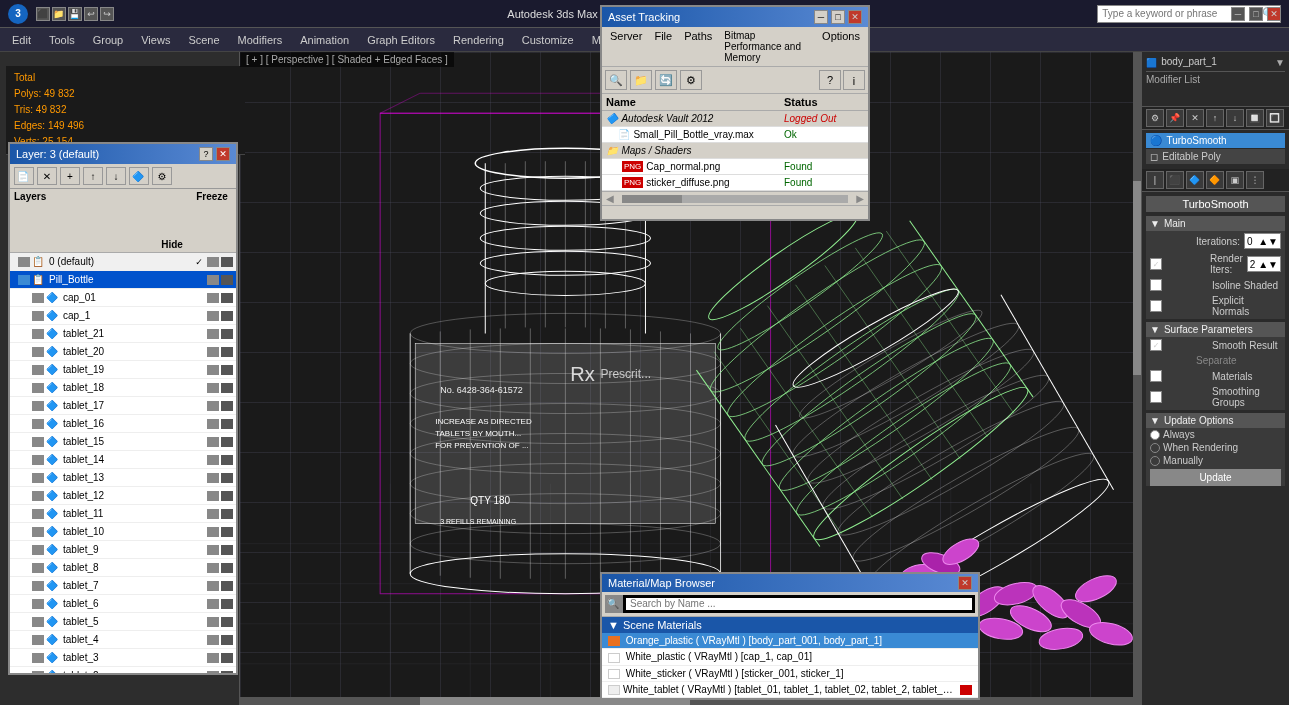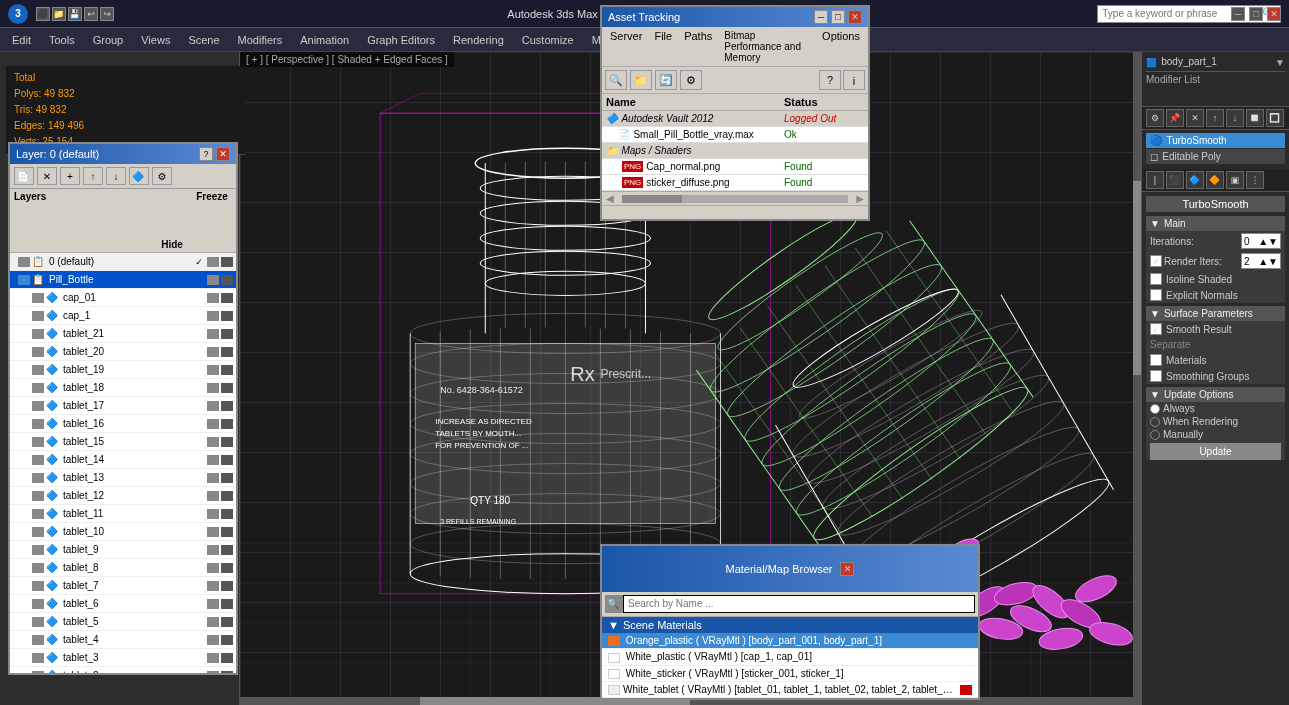--- a/index.html
+++ b/index.html
@@ -287,21 +287,21 @@
       gap: 4px;
     }
     .ts-row {
       display: flex;
       align-items: center;
       padding: 2px 4px;
       font-size: 10px;
       color: #ccc;
       gap: 4px;
     }
-    .ts-row label { flex: 1; font-size: 10px; }
+    .ts-row label { flex: 1; font-size: 10px; margin-left: 46px; }
     .ts-spinner {
       width: 40px; height: 16px;
       background: #fff;
       border: 1px solid #888;
       display: flex;
       align-items: center;
       justify-content: space-between;
       padding: 0 2px;
       font-size: 10px; color: #000;
     }
@@ -430,43 +430,43 @@
       width: 380px;
       background: #d4d0c8;
       border: 2px solid #888;
       z-index: 20;
       color: #000;
       font-size: 11px;
     }
     .mb-titlebar {
       background: linear-gradient(to right, #1a56a8, #5a8ad4);
       color: white;
-      padding: 16px 6px;
-      display: flex;
-      align-items: center;
-      justify-content: center;
+      padding: 2px 6px;
+      display: flex;
+      align-items: center;
+      justify-content: space-between;
       gap: 8px;
     }
     .mb-search-row {
       display: flex;
       align-items: center;
       padding: 3px;
       background: #d4d0c8;
       border-bottom: 1px solid #aaa;
     }
     .mb-search-icon {
       width: 18px; height: 18px;
       background: #888;
       display: flex; align-items: center; justify-content: center;
       color: white; font-size: 10px;
     }
     .mb-search-input {
       flex: 1;
       height: 18px;
-      border: 1px solid #000000;
+      border: 3px solid #000000;
       background: #fff;
       padding: 0 4px;
       font-size: 10px;
       color: #888;
     }
     .mb-section-title {
       background: #1a56a8;
       color: white;
       padding: 2px 6px;
       font-size: 11px;
@@ -586,21 +586,21 @@
       <div style="color:#f90;font-size:10px;">
         <span>Edges:</span> <span>149 496</span>
       </div>
       <div style="color:#f90;font-size:10px;">
         <span>Verts:</span> <span>25 154</span>
       </div>
     </div>
 
     <div class="layer-dialog">
       <div class="layer-dialog-title">
-        <span>Layer: 0 (default)</span>
+        <span>Layer: 3 (default)</span>
         <div style="display:flex;gap:3px;">
           <div class="win-btn" style="width:14px;height:14px;font-size:9px;background:#d4d0c8;color:#000;border:1px solid #888;">?</div>
           <div class="win-btn" style="width:14px;height:14px;font-size:9px;background:#c0392b;color:#fff;border:1px solid #888;">✕</div>
         </div>
       </div>
       <div class="layer-dialog-toolbar">
         <div class="layer-toolbar-btn">📄</div>
         <div class="layer-toolbar-btn">✕</div>
         <div class="layer-toolbar-btn">+</div>
         <div class="layer-toolbar-btn">↑</div>

